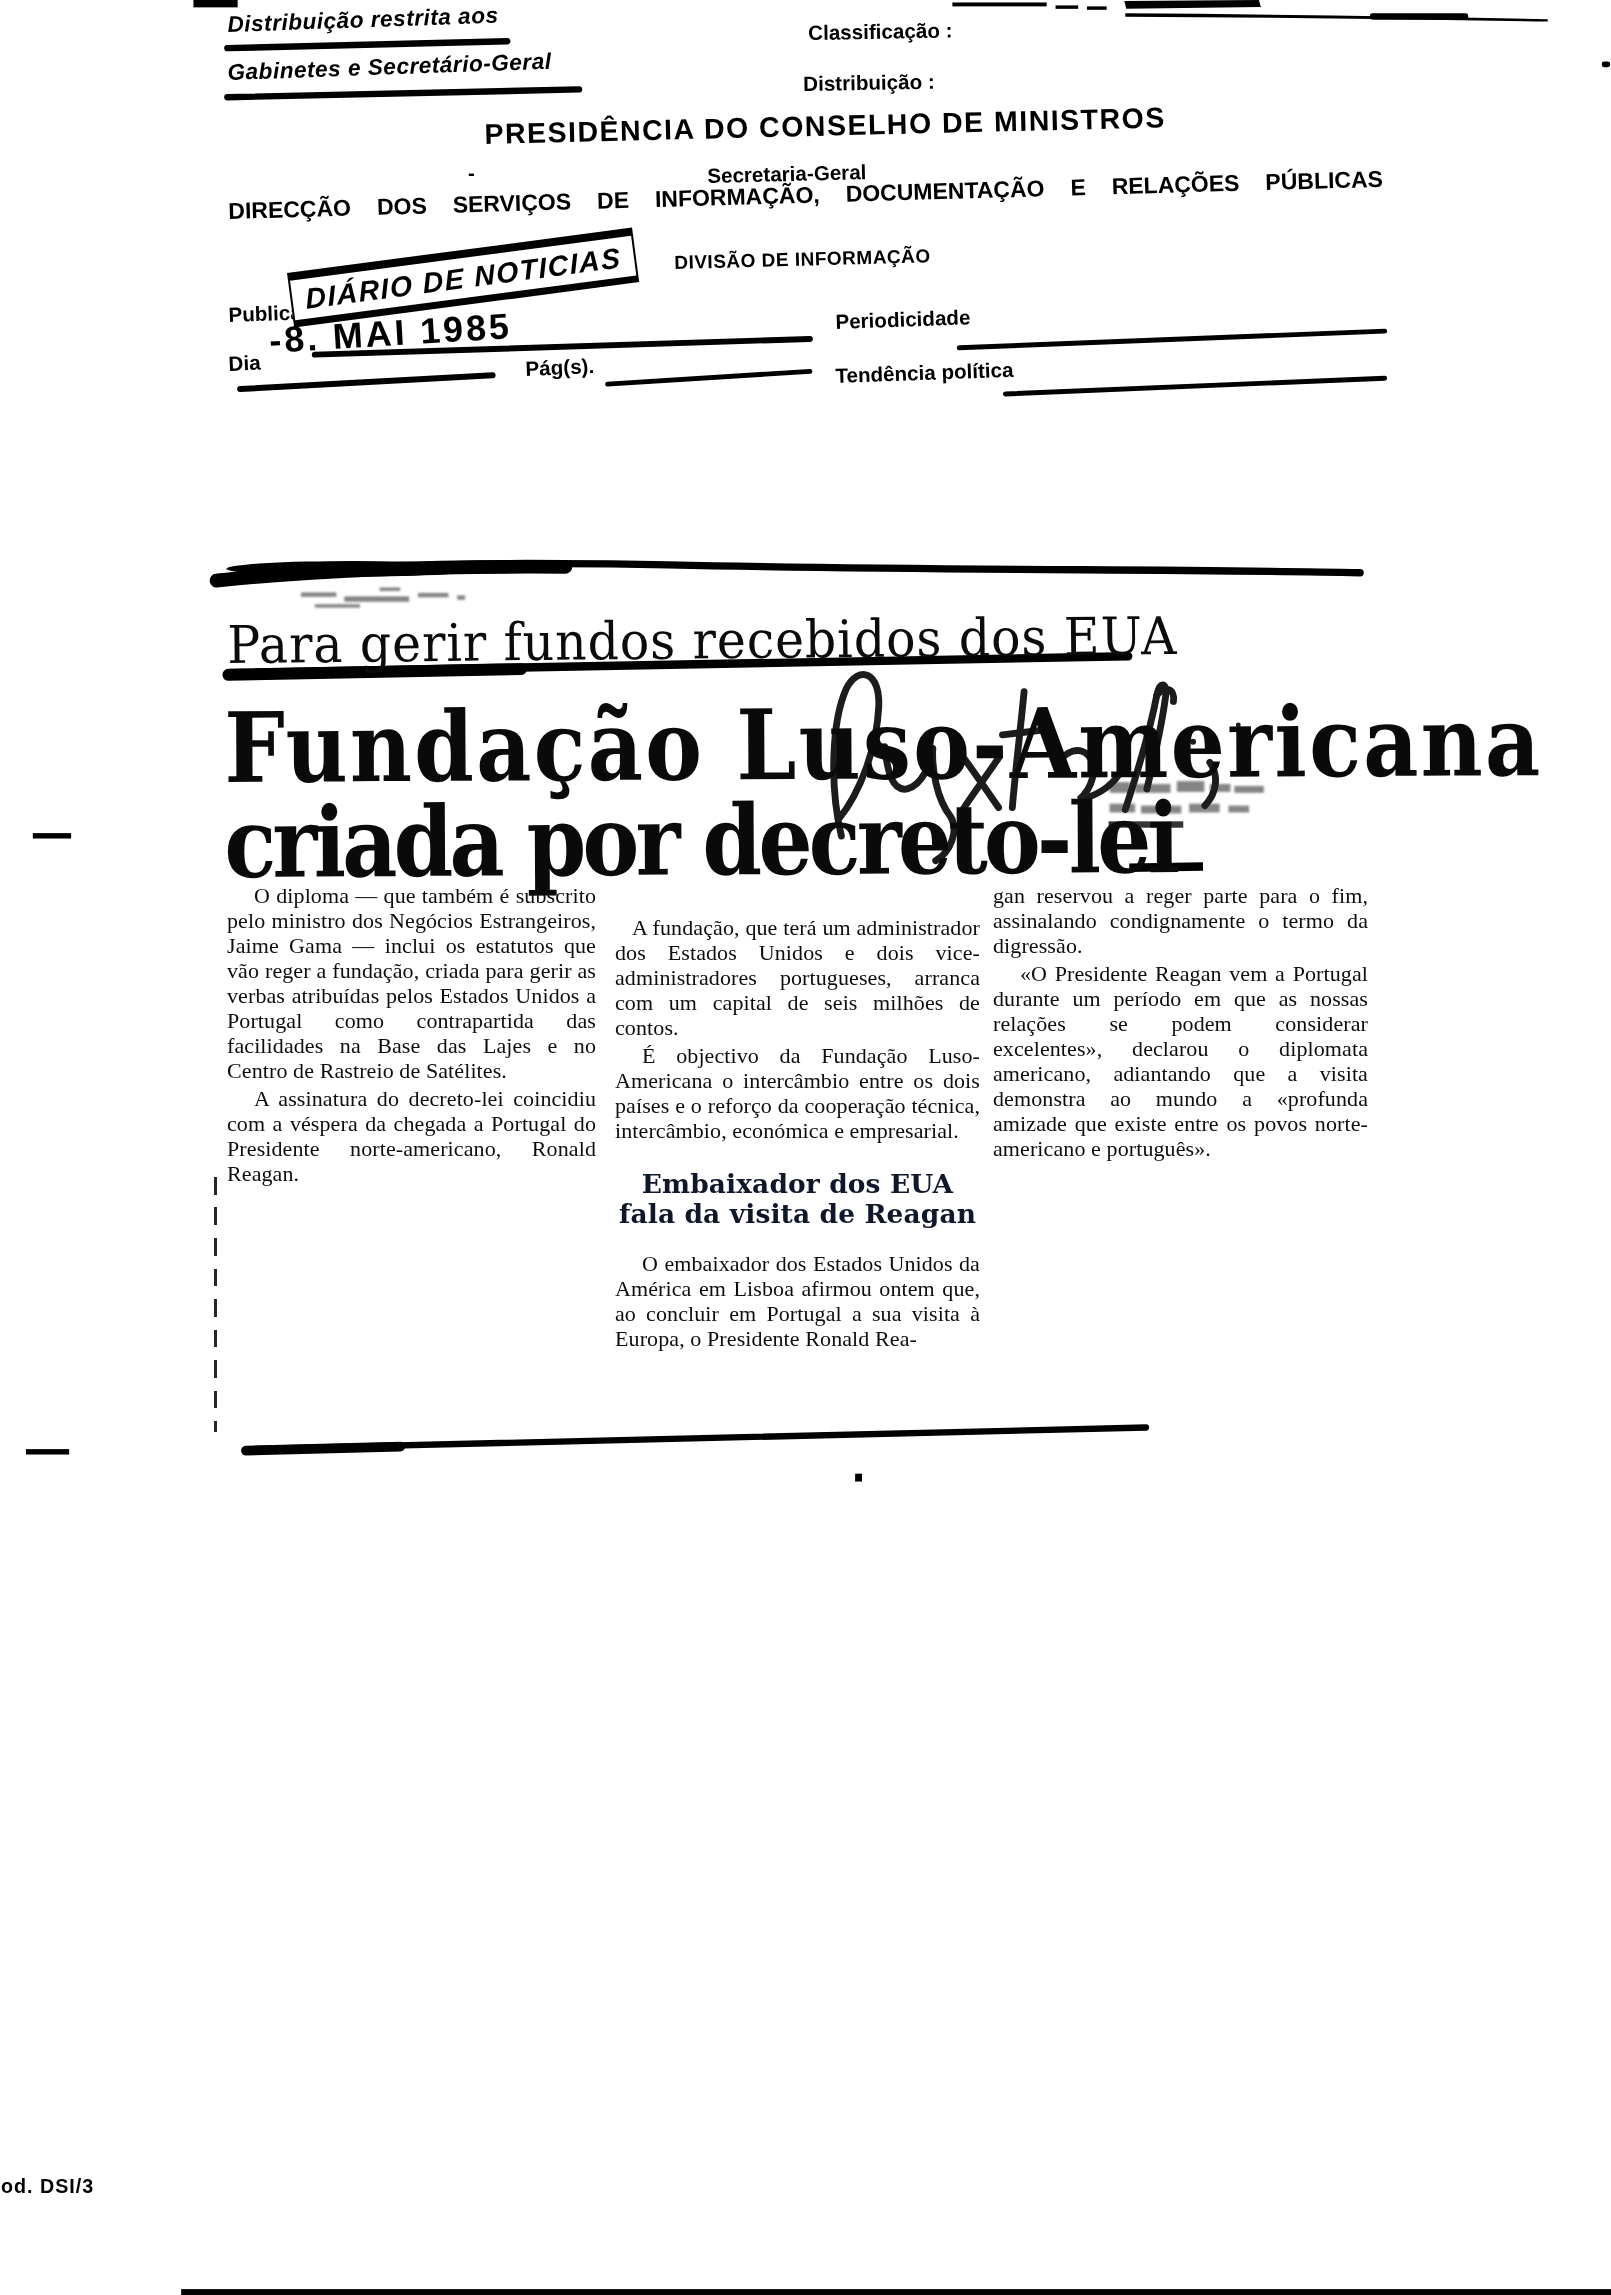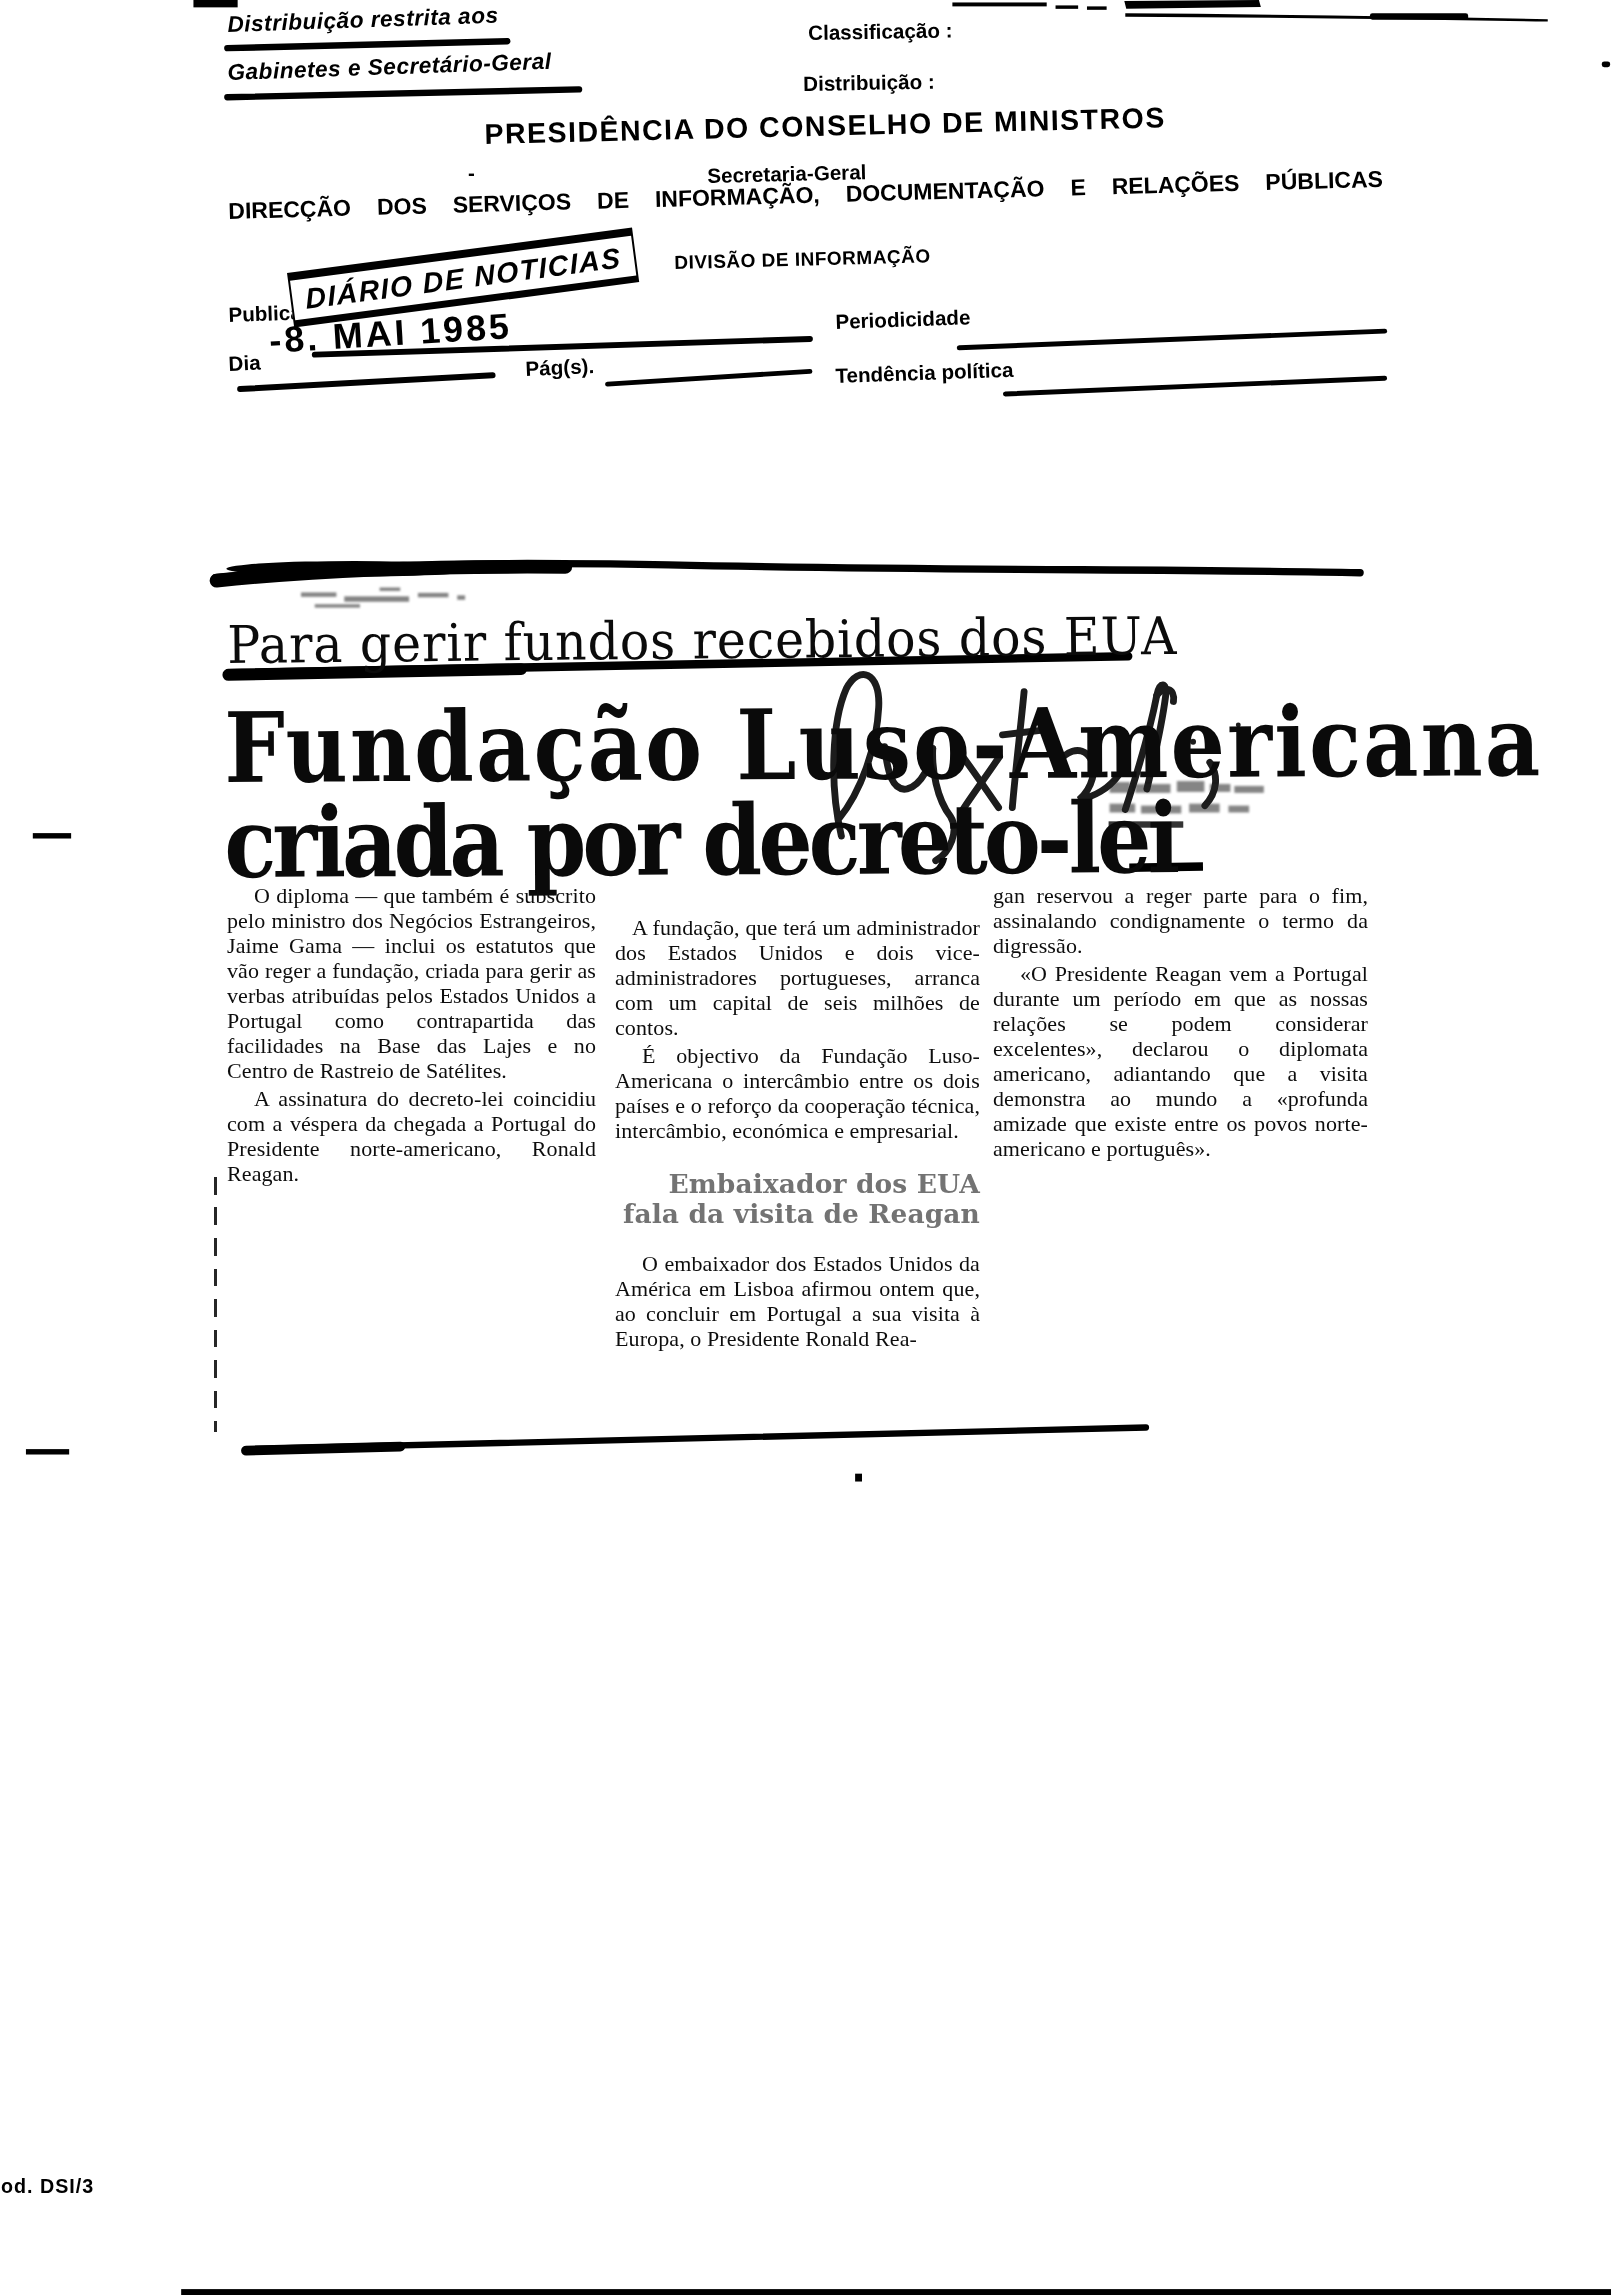--- a/index.html
+++ b/index.html
@@ -19,21 +19,21 @@
   .stampbox span{display:inline-block;font:italic 700 28.5px "Liberation Sans",sans-serif;letter-spacing:1.5px;transform:skewX(-3deg);}
   .formcode{font:700 19.7px "Liberation Sans",sans-serif;letter-spacing:1px;}
   
   .kicker{font:400 52px "DejaVu Serif",serif;letter-spacing:1px;transform:rotate(-0.55deg) scaleX(.94);transform-origin:left top;color:#0b0b0b;}
   .head1{font:700 97px "DejaVu Serif",serif;letter-spacing:2.5px;transform:rotate(-0.3deg) scaleX(.88);transform-origin:left top;color:#0a0a0a;white-space:nowrap;}
   .head2{font:700 97px "DejaVu Serif",serif;letter-spacing:-4.4px;transform:rotate(-0.3deg) scaleX(.88);transform-origin:left top;color:#0a0a0a;white-space:nowrap;}
   .col{font:400 22px/25px "Liberation Serif",serif;text-align:justify;color:#0d0d0d;letter-spacing:0.1px;}
   .col p{margin:0 0 3.4px 0;padding:0;}
   .col p.ind{text-indent:27px;}
   .col p.ind-sm{text-indent:17px;margin-top:32px;}
-  .subhead{font:700 26.5px/30px "DejaVu Serif",serif;white-space:pre-line;margin:25.5px 0 22.6px 0;text-align:right;color:#737373;}
+  .subhead{font:700 26.5px/30px "DejaVu Serif",serif;white-space:pre-line;margin:25.5px 0 22.6px 0;text-align:center;color:#0f172a;}
   .dashedge{width:2.9px;background:repeating-linear-gradient(#000 0 17.7px,transparent 17.7px 30.5px);opacity:.85;}
 </style>
 </head>
 <body>
 
 <svg class="abs" style="left:0;top:0;" width="1612" height="2295" viewBox="0 0 3280 4672">
   <defs>
     <filter id="blur2">
         <feGaussianBlur stdDeviation="2.2"></feGaussianBlur>
       </filter>

